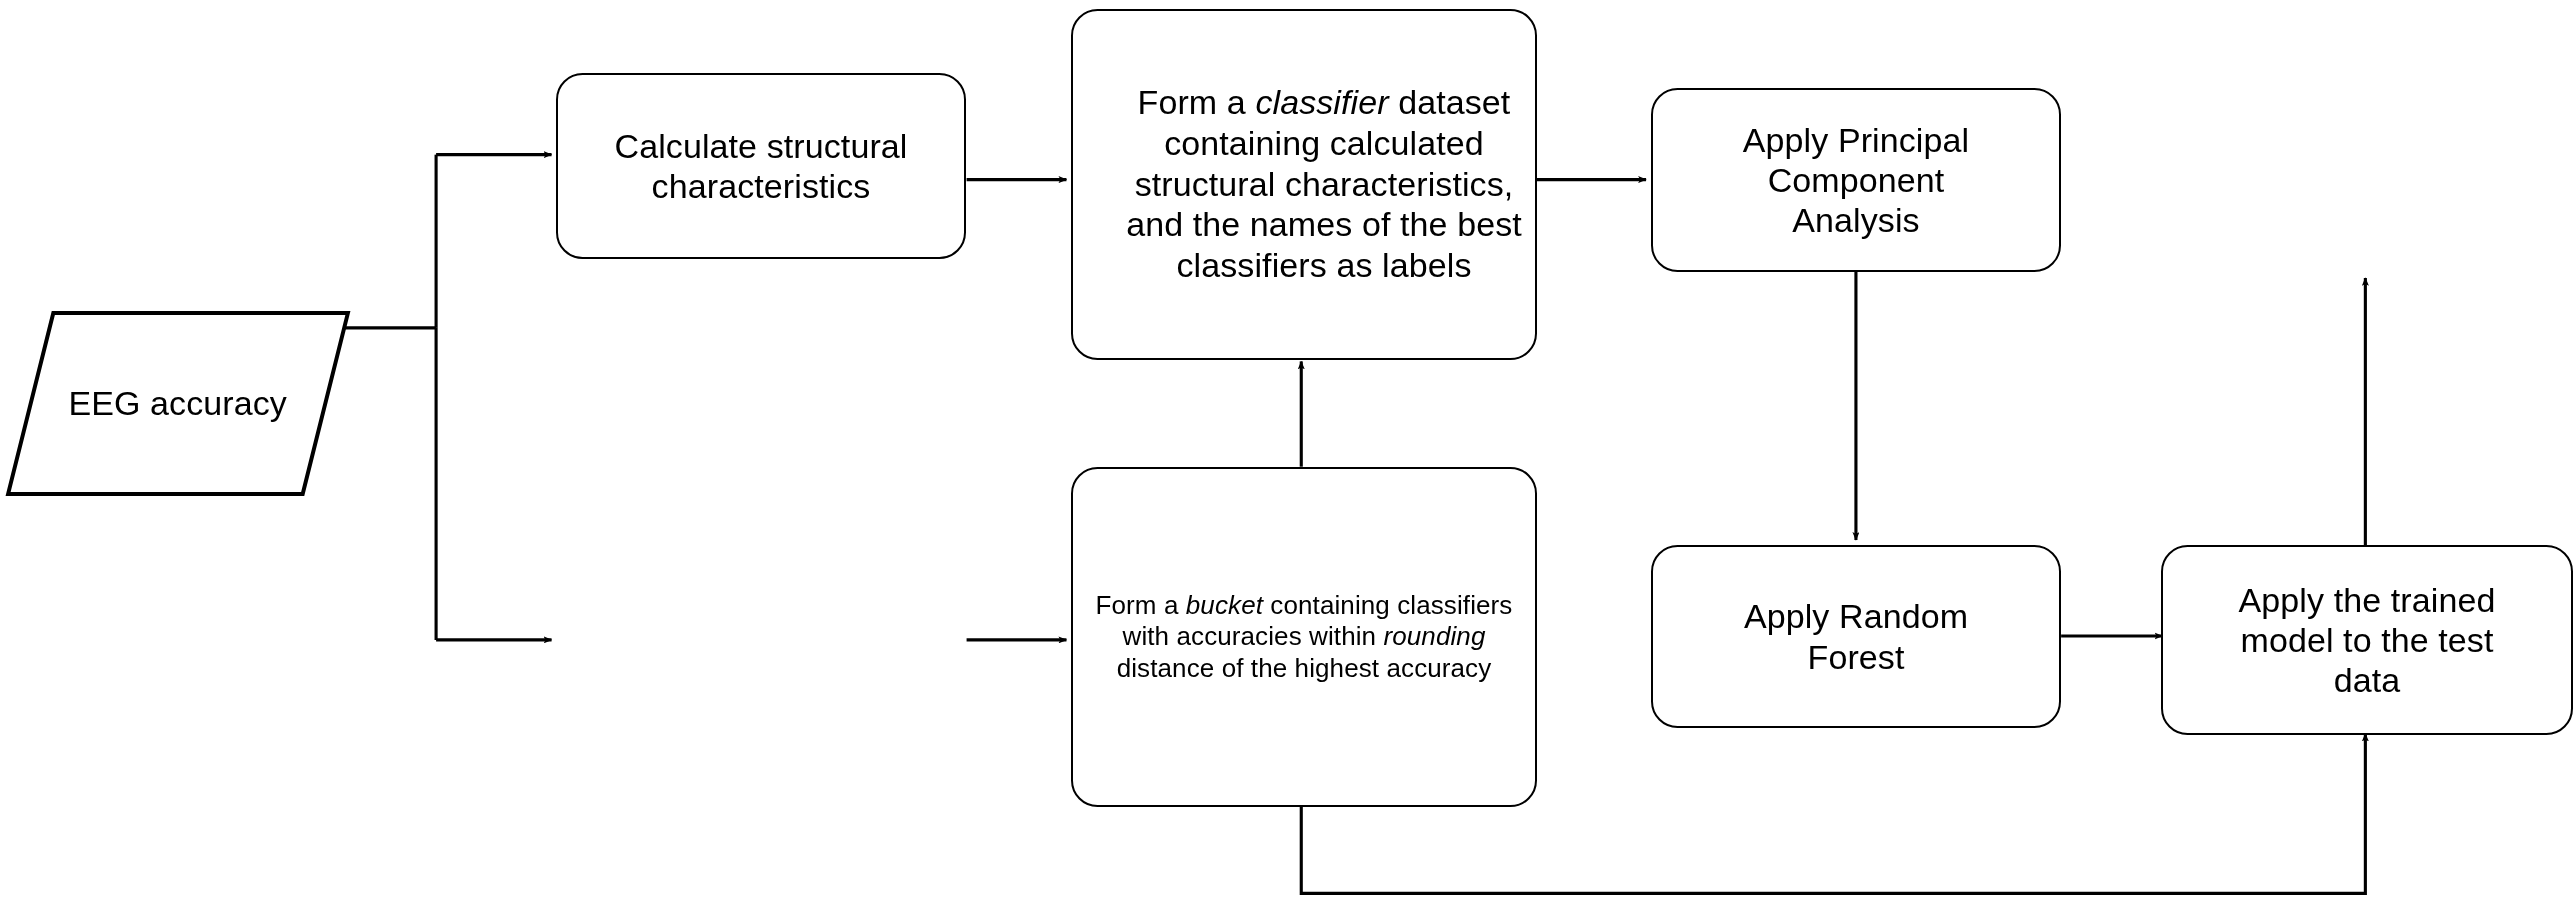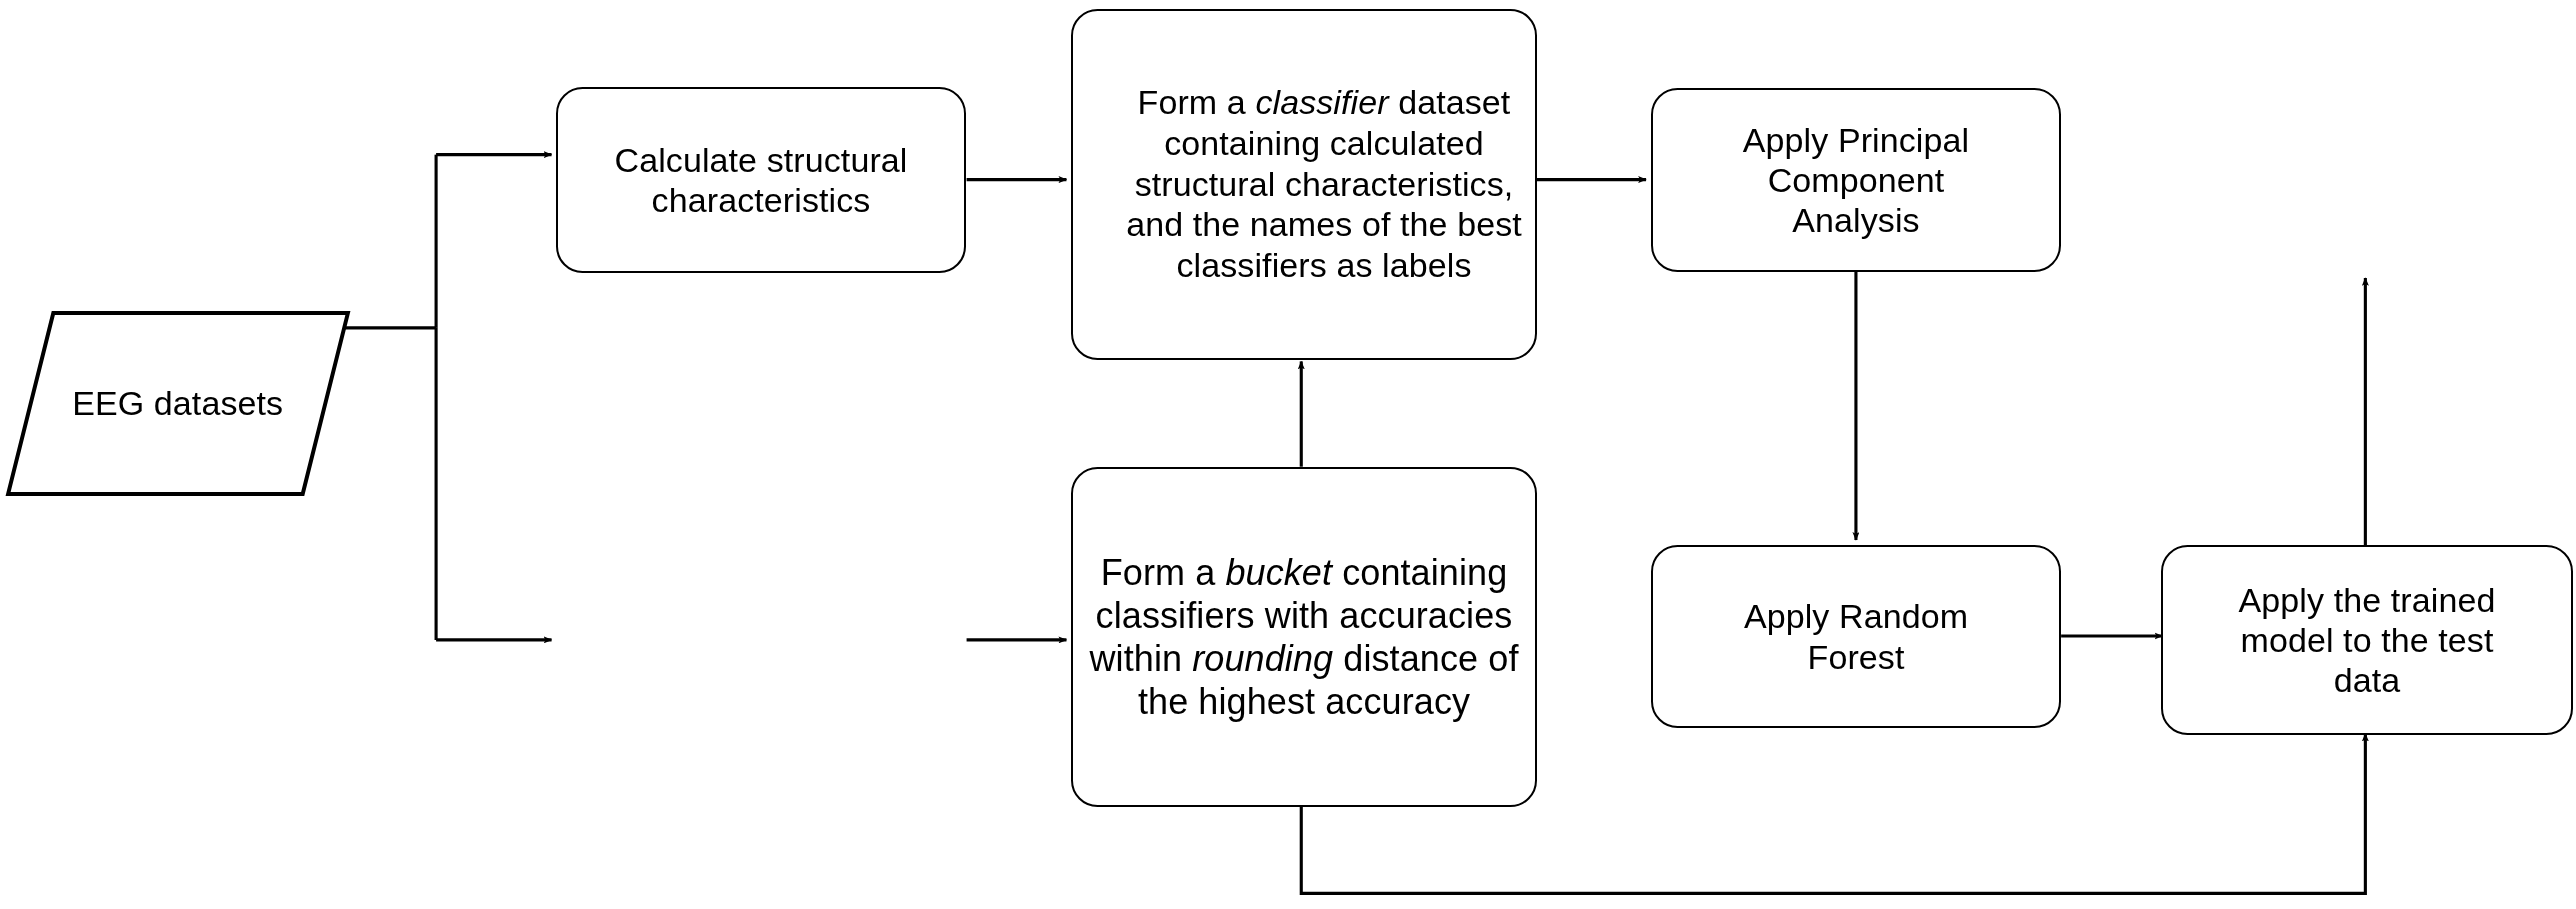--- a/index.html
+++ b/index.html
@@ -104,35 +104,35 @@
 
     <path d="M 3032 700 L 3032 356" stroke="#000000" stroke-width="4" fill="none" marker-end="url(#arrowhead)"></path>
 
     <path d="M 1668 1032 L 1668 1145 L 3032 1145 L 3032 940" stroke="#000000" stroke-width="4" fill="none" marker-end="url(#arrowhead)"></path>
   </svg>
 
   <div class="node io" style="left:4.7px; top:310px; width:346px; height:187px;">
     <svg class="para-svg" viewBox="0 0 444 240" preserveAspectRatio="none">
       <polygon points="62,4 440,4 382,236 4,236" fill="#ffffff" stroke="#000000" stroke-width="4" vector-effect="non-scaling-stroke"></polygon>
     </svg>
-    <span class="label">EEG datasets</span>
+    <span class="label">EEG accuracy</span>
   </div>
 
-  <div class="node process" style="left:556px; top:87px; width:410px; height:186px;">
+  <div class="node process" style="left:556px; top:73px; width:410px; height:186px;">
     <span class="label">Calculate structural
 characteristics</span>
   </div>
 
 
   <div class="node process" style="left:1071px; top:8.6px; width:466px; height:351px;">
     <span class="label" style="font-size:34px; line-height:1.20;margin-left:40px;"><span>Form a </span><em class="it">classifier</em><span> dataset containing calculated structural characteristics, and the names of the best classifiers as labels</span></span>
   </div>
 
   <div class="node process" style="left:1071px; top:467px; width:466px; height:340px;">
-    <span class="label" style="font-size:36px; line-height:1.20;text-align:center;"><span>Form a </span><em class="it">bucket</em><span> containing classifiers with accuracies within </span><em class="it">rounding</em><span> distance of the highest accuracy</span></span>
+    <span class="label" style="font-size:26px; line-height:1.20;text-align:center;"><span>Form a </span><em class="it">bucket</em><span> containing classifiers with accuracies within </span><em class="it">rounding</em><span> distance of the highest accuracy</span></span>
   </div>
 
   <div class="node process" style="left:1651px; top:88px; width:410px; height:184px;align-items:center;">
     <span class="label">Apply Principal
 Component
 Analysis</span>
   </div>
 
   <div class="node process" style="left:1651px; top:545px; width:410px; height:183px;">
     <span class="label">Apply Random

